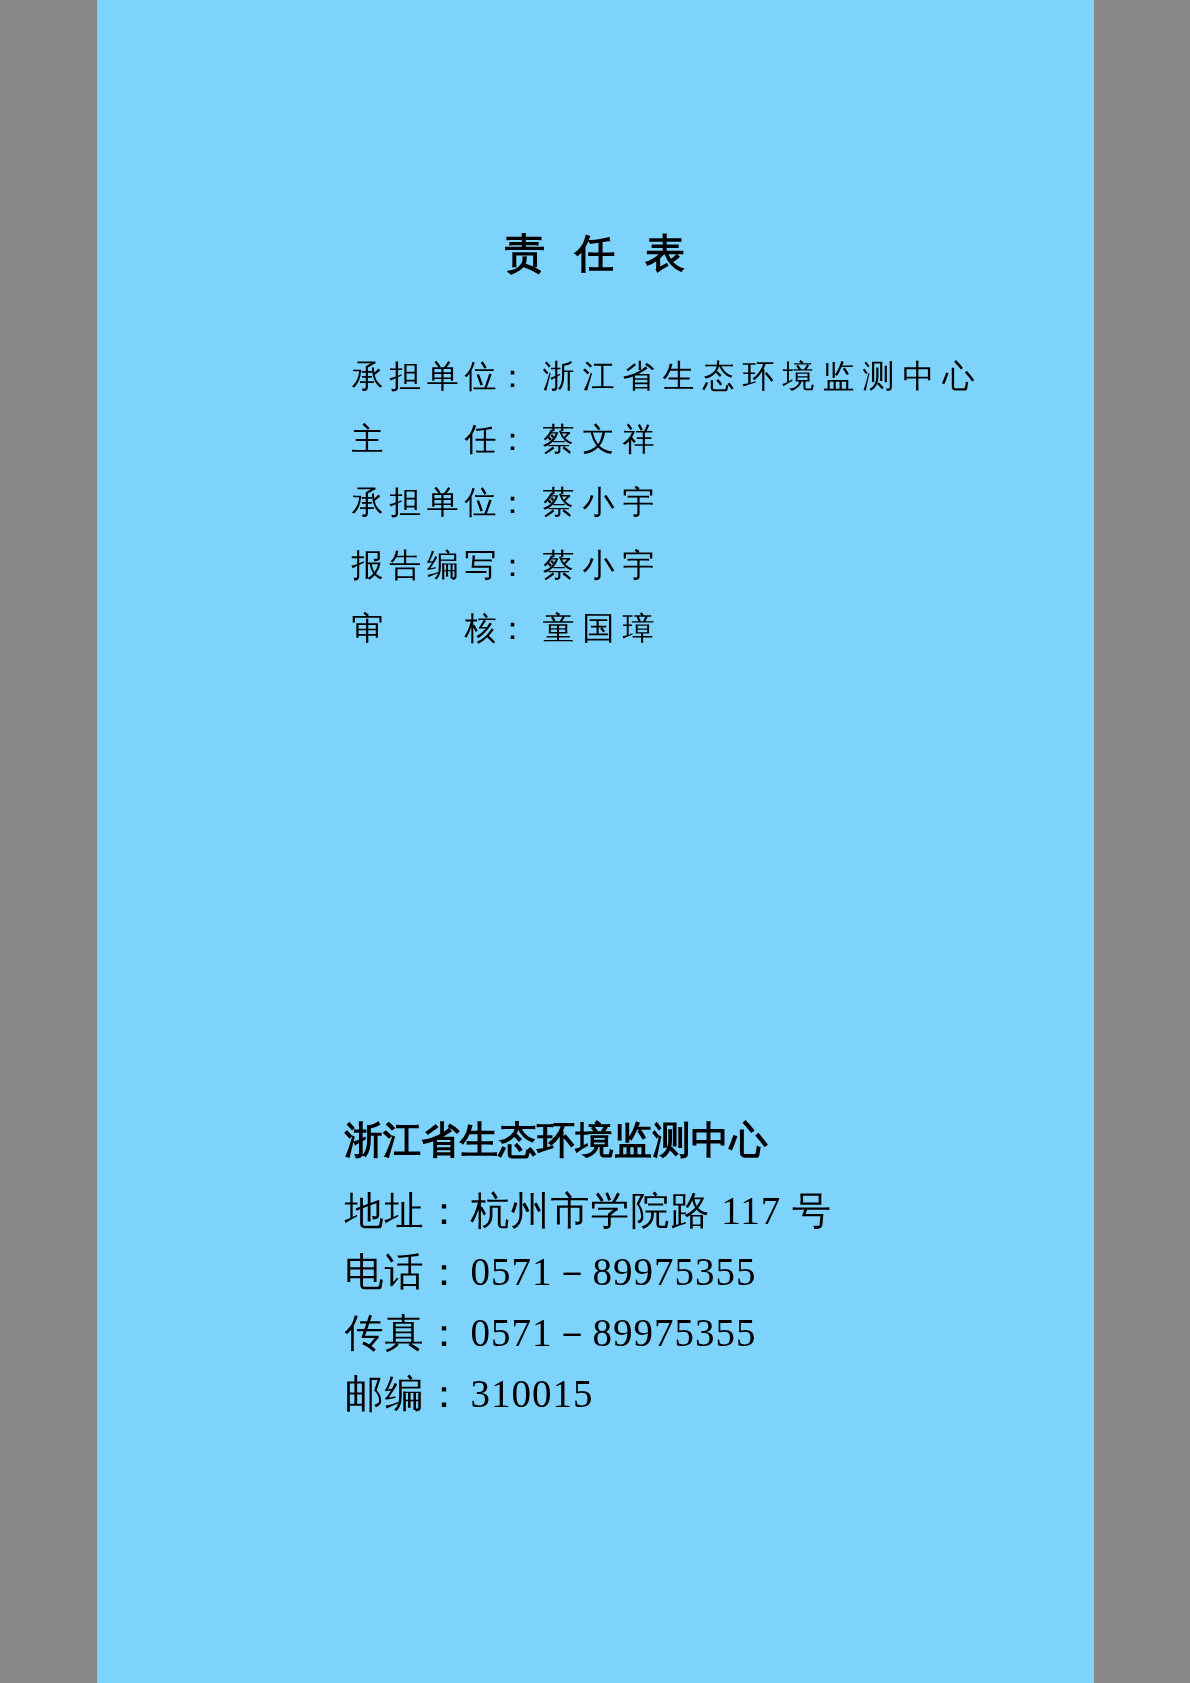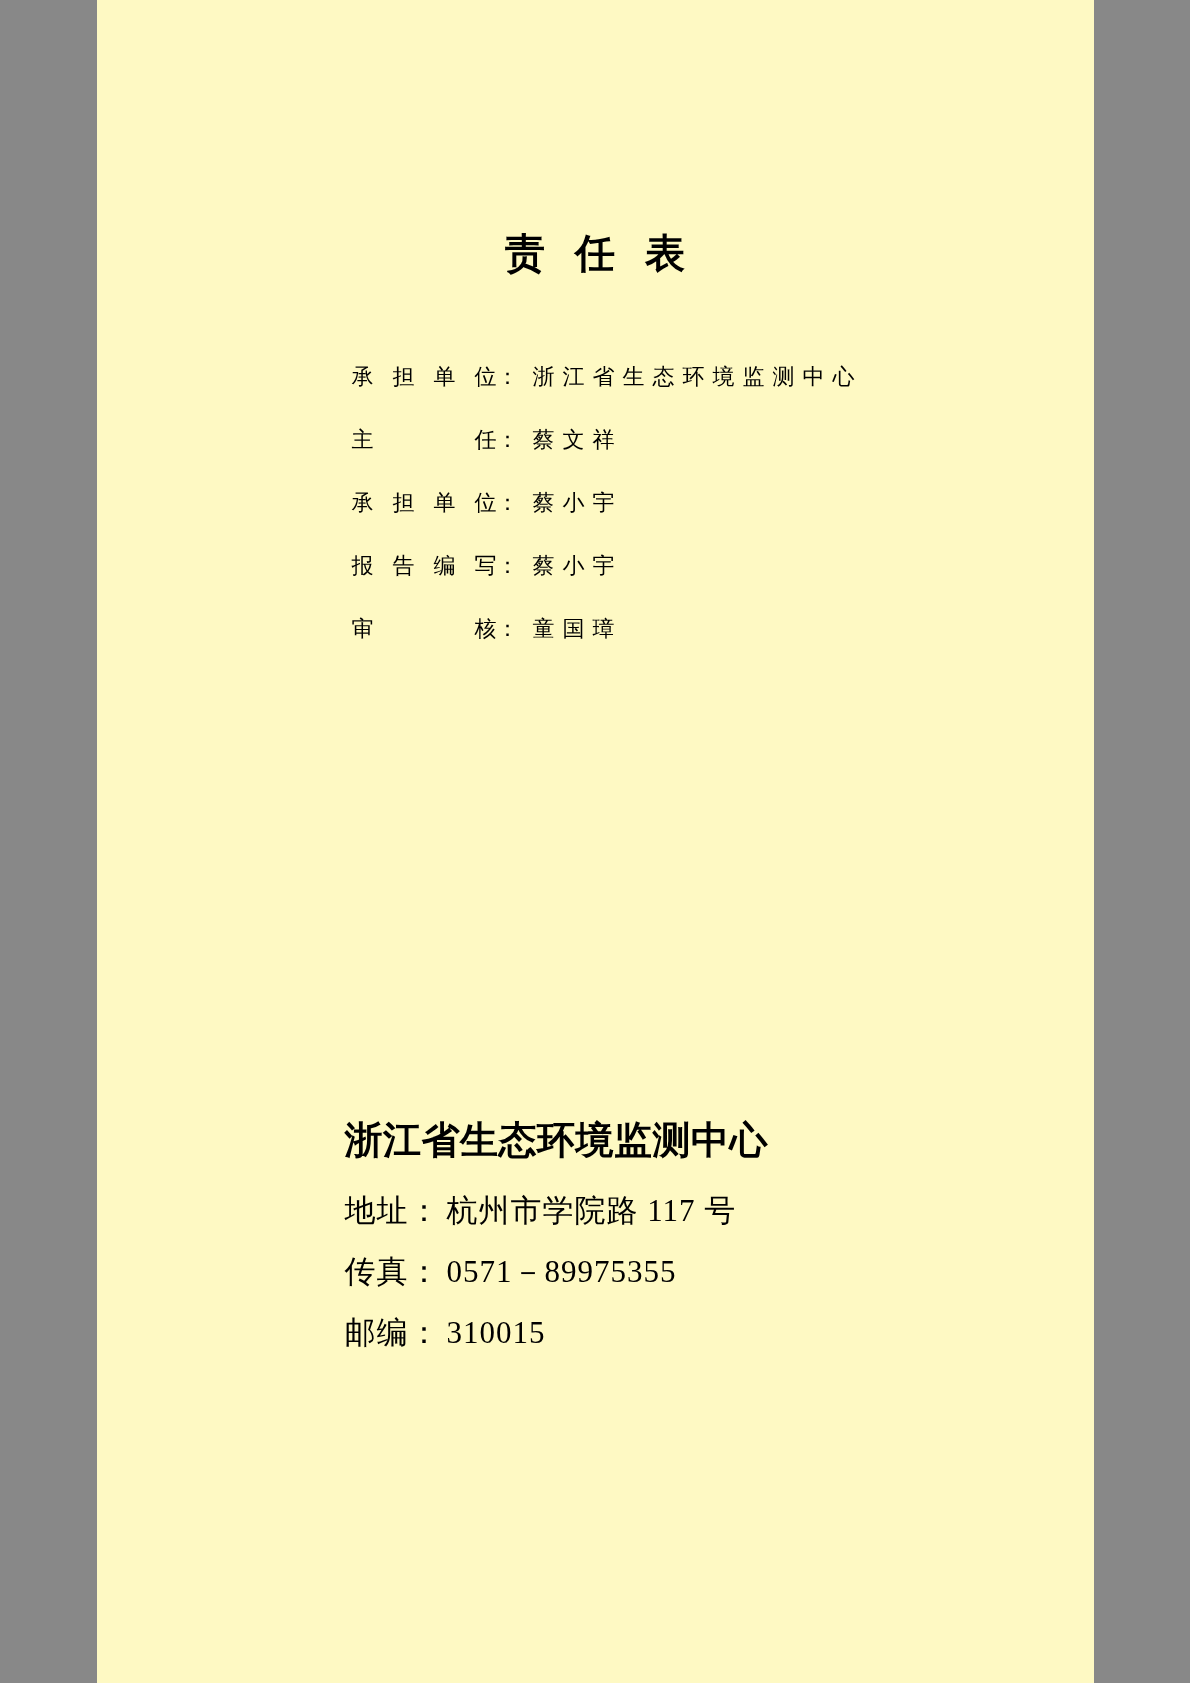--- a/index.html
+++ b/index.html
@@ -2,21 +2,21 @@
 <html><head>
 <meta charset="utf-8">
 <style>
   * { margin: 0; padding: 0; box-sizing: border-box; }
   html, body { background: #888; }
   .page {
     position: relative;
     width: 997px;
     height: 1683px;
     margin: 0 auto;
-    background: #fef9c3;
+    background: #7dd3fc;
     color: #000000;
     font-family: "Liberation Serif", "DejaVu Serif", serif;
     overflow: hidden;
   }
   .doc-title {
     position: absolute;
     top: 231px;
     left: 0;
     width: 100%;
     text-align: center;
@@ -28,21 +28,21 @@
     white-space: pre;
   }
   .resp-table {
     position: absolute;
     left: 255px;
     top: 345px;
   }
   .resp-row {
     height: 63px;
     line-height: 63px;
-    font-size: 22px;
+    font-size: 32px;
     white-space: nowrap;
   }
   .resp-label {
     display: inline-block;
     width: 145px;
     text-align: justify;
     text-align-last: justify;
     vertical-align: baseline;
   }
   .resp-colon {
@@ -62,21 +62,21 @@
     font-size: 38px;
     line-height: 44px;
     font-weight: 600;
     letter-spacing: 0.5px;
     margin-bottom: 18px;
     white-space: nowrap;
   }
   .contact-line {
     height: 61px;
     line-height: 61px;
-    font-size: 31px;
+    font-size: 39px;
     letter-spacing: 1px;
     white-space: nowrap;
   }
   .contact-value {
     margin-left: 6px;
   }
 </style>
 </head>
 <body>
 
@@ -111,20 +111,23 @@
   </div>
 
   <div class="footer-block">
 
     <div class="org-name">浙江省生态环境监测中心</div>
 
     <div class="contact-line">
       <span class="contact-label">地址</span><span class="contact-colon">：</span><span class="contact-value">杭州市学院路 117 号</span>
     </div>
 
+    <div class="contact-line">
+      <span class="contact-label">电话</span><span class="contact-colon">：</span><span class="contact-value">0571－89975355</span>
+    </div>
 
     <div class="contact-line">
       <span class="contact-label">传真</span><span class="contact-colon">：</span><span class="contact-value">0571－89975355</span>
     </div>
 
     <div class="contact-line">
       <span class="contact-label">邮编</span><span class="contact-colon">：</span><span class="contact-value">310015</span>
     </div>
 
   </div>

